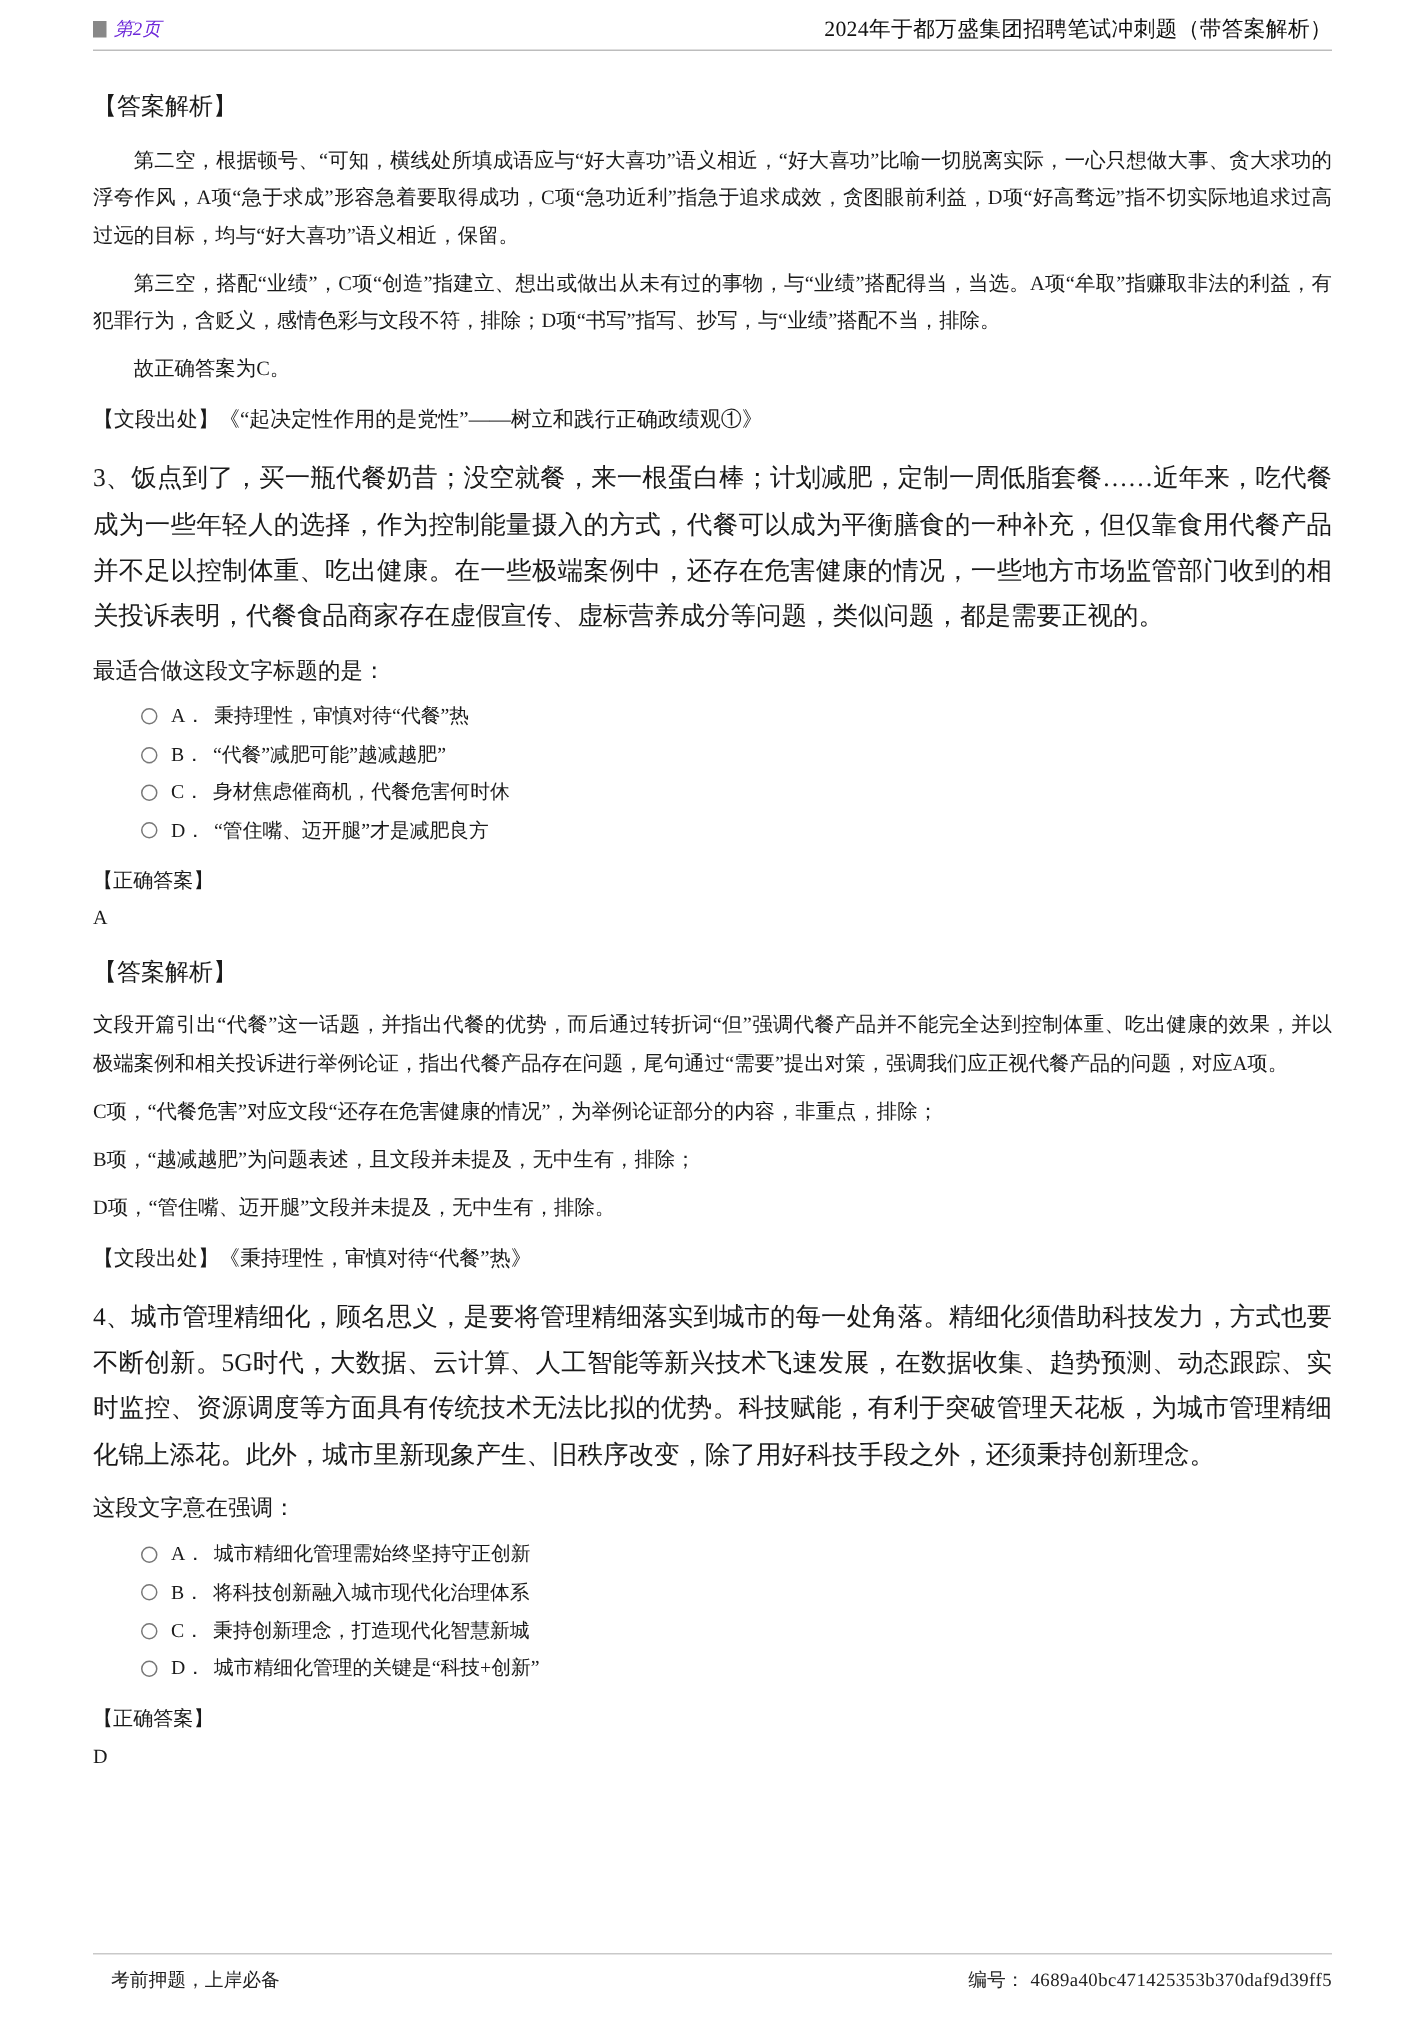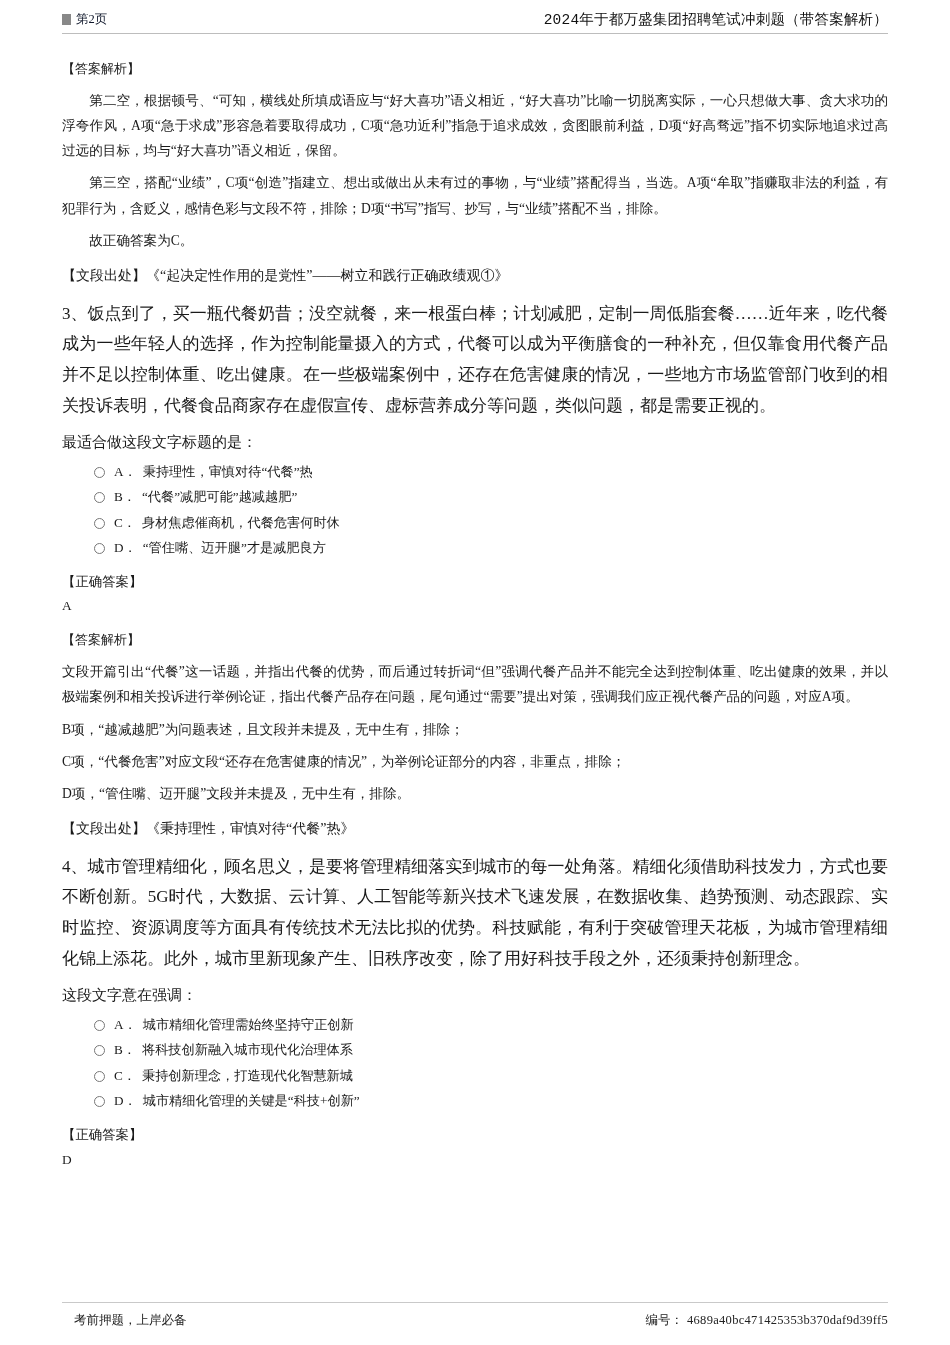--- a/index.html
+++ b/index.html
@@ -28,44 +28,44 @@
     align-items: center;
     justify-content: space-between;
     padding-top: 10px;
     padding-bottom: 4px;
     border-bottom: 1px solid #bdbdbd;
   }
   .header-left {
     display: flex;
     align-items: center;
     font-size: 12.5px;
-    color: #0f172a;
+    color: #6d28d9;
+    font-style: italic;
   }
   .page-badge {
     display: inline-block;
     width: 9px;
     height: 11px;
     background: #888;
     margin-right: 5px;
   }
   .header-right {
     font-size: 14.5px;
     color: #111;
     letter-spacing: 0.2px;
-    font-family: Liberation Mono, monospace;
   }
   
   .content {
     padding-top: 14px;
     font-size: 13.6px;
     line-height: 1.85;
   }
   .block-label {
     margin: 9px 0 2px 0;
-    font-size: 13px;
+    font-size: 16px;
   }
   .para {
     margin: 7px 0;
     text-align: justify;
     text-justify: inter-ideograph;
     text-indent: 2em;
   }
   .para-noindent {
     margin: 7px 0;
     text-align: justify;
@@ -200,22 +200,22 @@
         <span>“管住嘴、迈开腿”才是减肥良方</span>
       </li>
     </ul>
 
     <div class="ans-label">【正确答案】</div>
     <div class="ans-value">A</div>
 
     <div class="block-label">【答案解析】</div>
 
     <p class="para-noindent">文段开篇引出“代餐”这一话题，并指出代餐的优势，而后通过转折词“但”强调代餐产品并不能完全达到控制体重、吃出健康的效果，并以极端案例和相关投诉进行举例论证，指出代餐产品存在问题，尾句通过“需要”提出对策，强调我们应正视代餐产品的问题，对应A项。</p>
+    <p class="para-noindent">C项，“代餐危害”对应文段“还存在危害健康的情况”，为举例论证部分的内容，非重点，排除；</p>
     <p class="para-noindent">B项，“越减越肥”为问题表述，且文段并未提及，无中生有，排除；</p>
-    <p class="para-noindent">C项，“代餐危害”对应文段“还存在危害健康的情况”，为举例论证部分的内容，非重点，排除；</p>
     <p class="para-noindent">D项，“管住嘴、迈开腿”文段并未提及，无中生有，排除。</p>
 
 
     <p class="para-noindent source-line">【文段出处】《秉持理性，审慎对待“代餐”热》</p>
 
     <p class="q-stem">4、城市管理精细化，顾名思义，是要将管理精细落实到城市的每一处角落。精细化须借助科技发力，方式也要不断创新。5G时代，大数据、云计算、人工智能等新兴技术飞速发展，在数据收集、趋势预测、动态跟踪、实时监控、资源调度等方面具有传统技术无法比拟的优势。科技赋能，有利于突破管理天花板，为城市管理精细化锦上添花。此外，城市里新现象产生、旧秩序改变，除了用好科技手段之外，还须秉持创新理念。</p>
 
     <p class="q-ask">这段文字意在强调：</p>
 
     <ul class="options">

